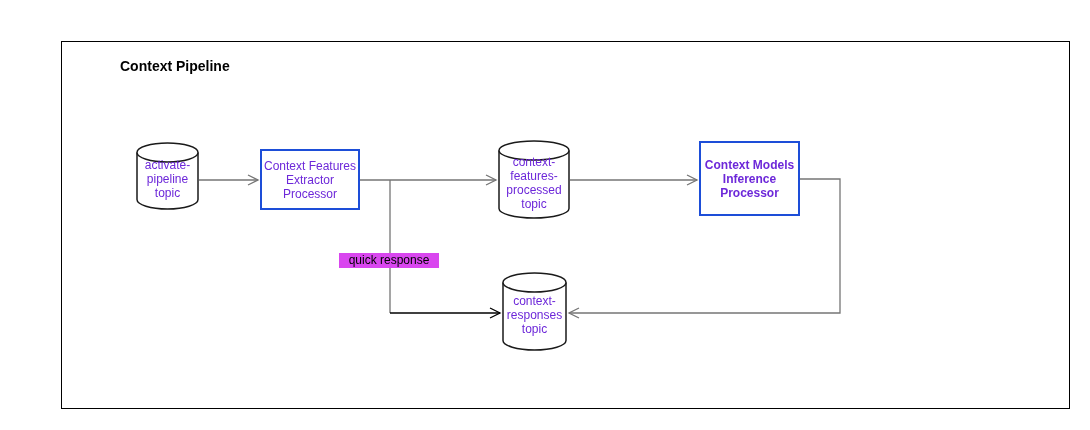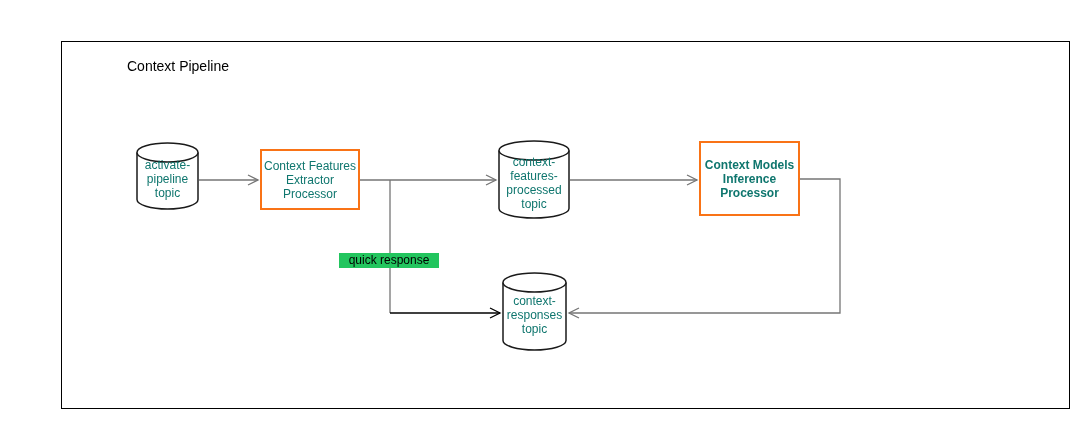--- a/index.html
+++ b/index.html
@@ -20,24 +20,24 @@
     left: 61px;
     top: 41px;
     width: 1009px;
     height: 368px;
     border: 1.5px solid #000000;
     background: #ffffff;
     box-sizing: border-box;
   }
   .diagram-title {
     position: absolute;
-    left: 127px;
+    left: 120px;
     top: 58px;
     font-size: 14px;
-    font-weight: normal;
+    font-weight: bold;
     color: #000000;
     white-space: nowrap;
   }
   .edges-svg {
     position: absolute;
     left: 0;
     top: 0;
     width: 1090px;
     height: 430px;
   }
@@ -50,45 +50,45 @@
     left: 0;
     right: 0;
     top: 0;
     bottom: 0;
     display: flex;
     align-items: center;
     justify-content: center;
     text-align: center;
     font-size: 12px;
     line-height: 14px;
-    color: #0f766e;
+    color: #6d28d9;
     white-space: pre-line;
   }
   .cylinder .node-label {
     padding-top: 6px;
   }
   .process-box {
-    border: 2px solid #f97316;
+    border: 2px solid #1d4ed8;
     background: #ffffff;
   }
   .cyl-svg {
     position: absolute;
     left: 0;
     top: 0;
   }
   .edge-label {
     position: absolute;
     left: 339px;
     top: 253px;
     width: 100px;
     text-align: center;
     font-size: 12px;
     line-height: 15px;
     color: #000000;
-    background: #22c55e;
+    background: #d946ef;
     white-space: nowrap;
   }
 </style>
 </head>
 <body>
 
 <div class="canvas">
 
   <div class="frame"></div>
 

